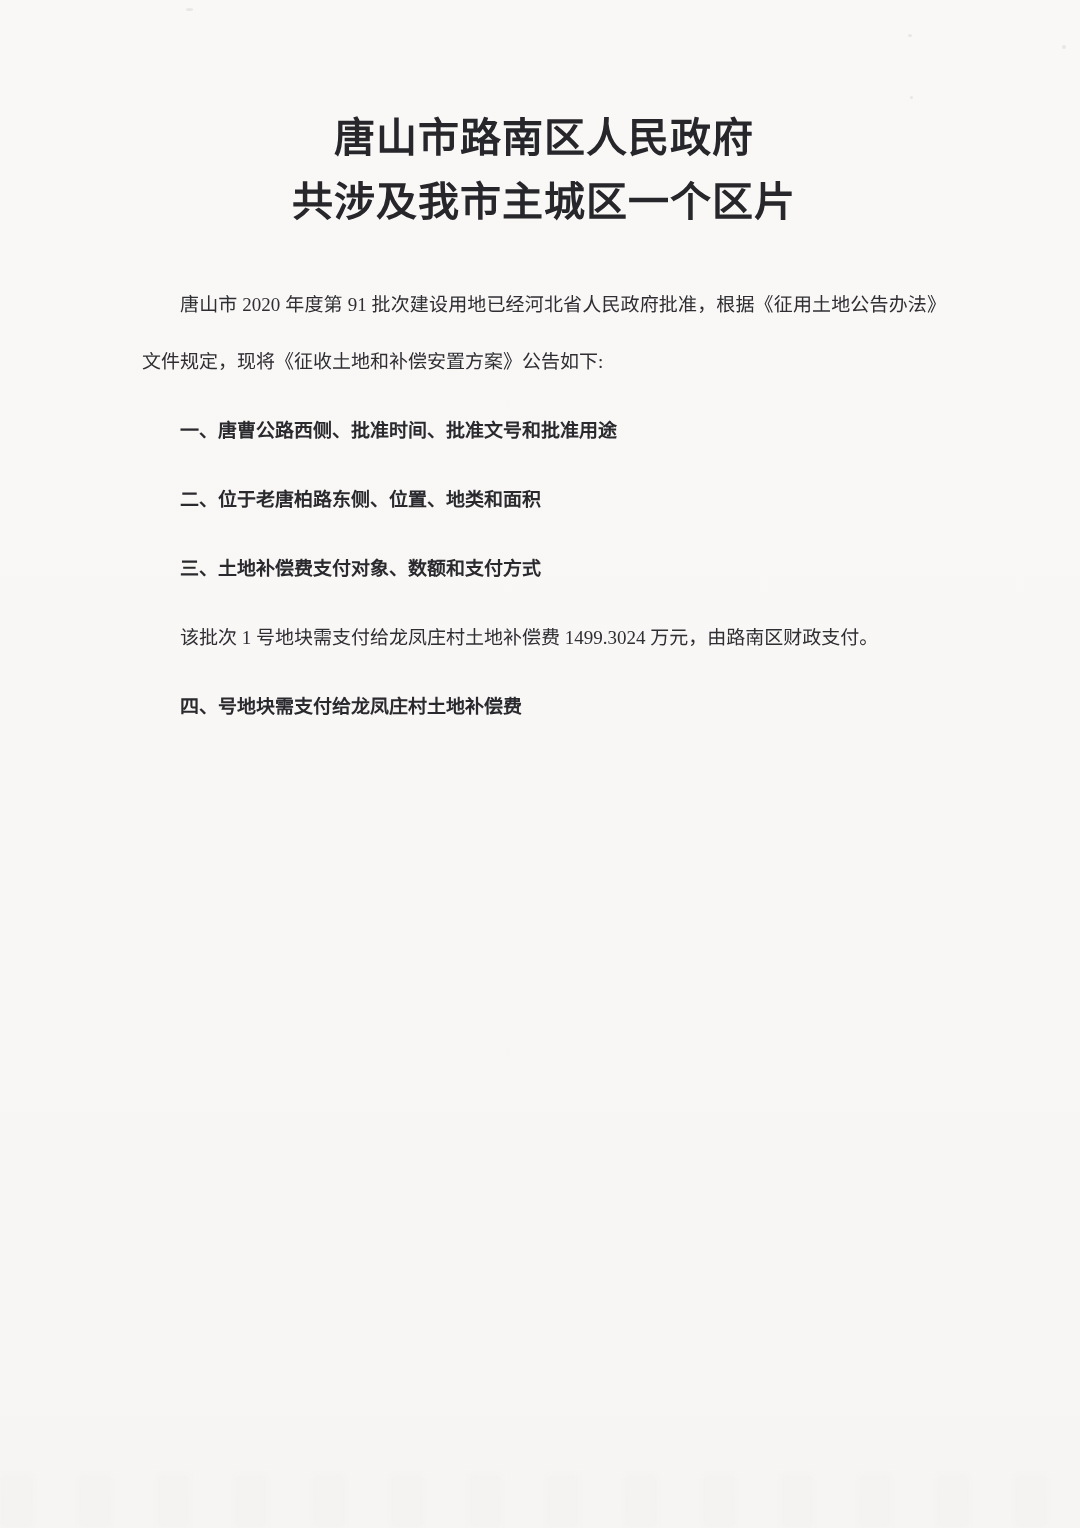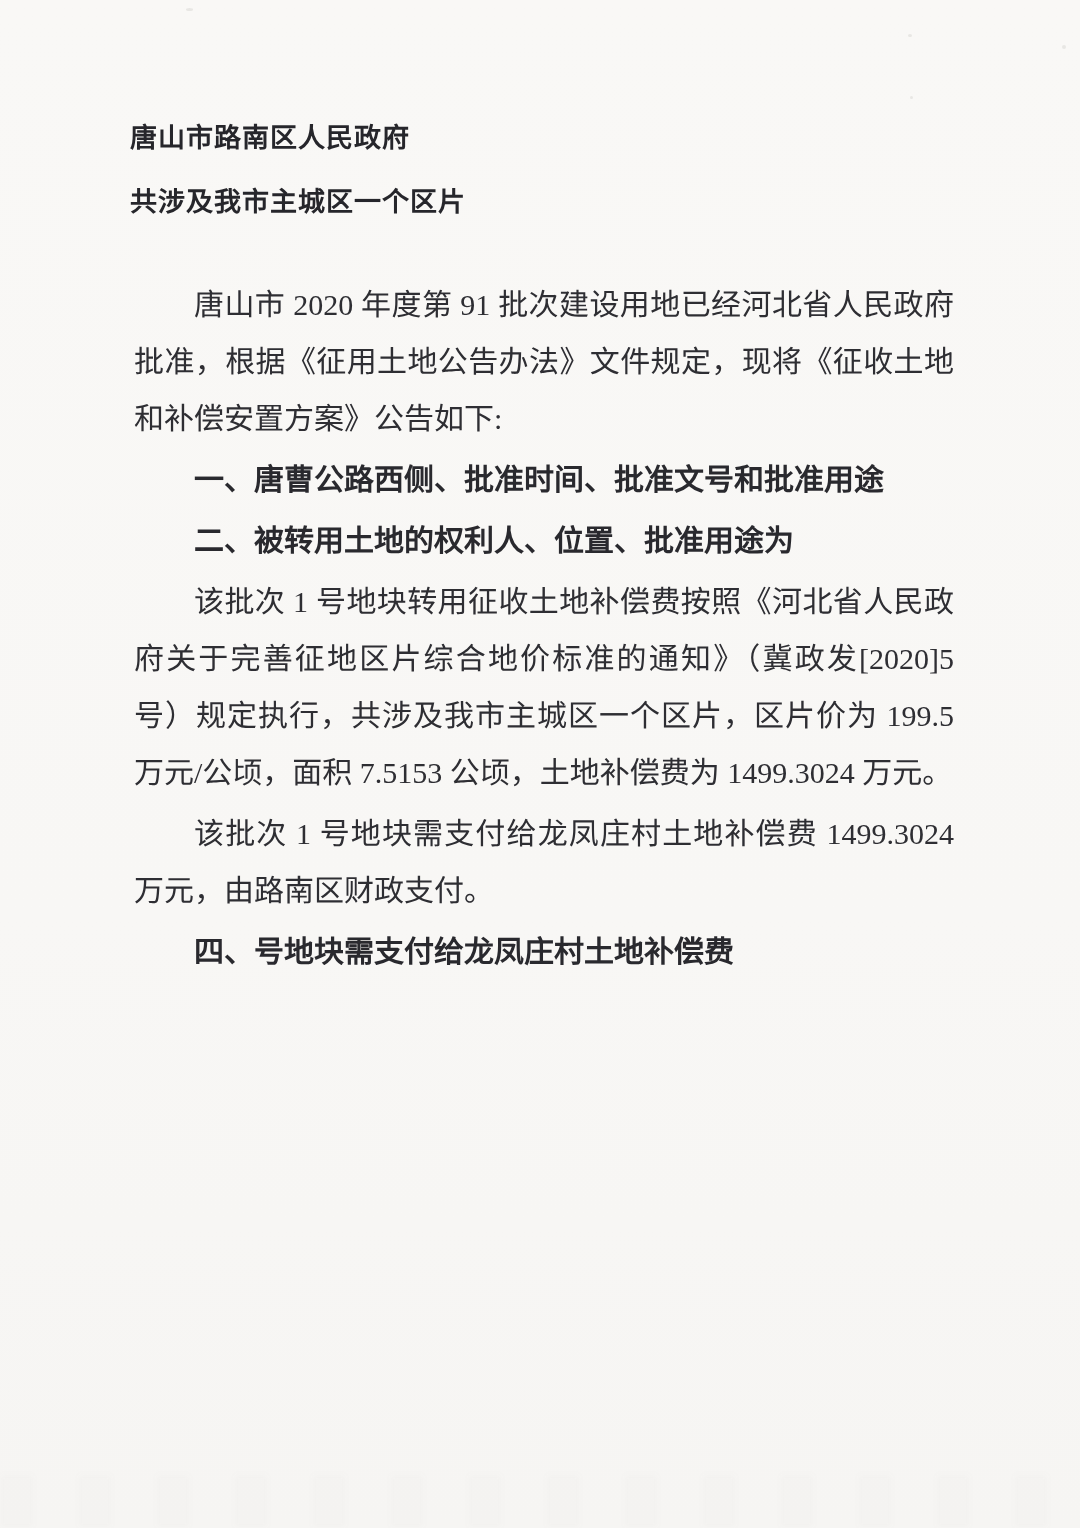--- a/index.html
+++ b/index.html
@@ -15,31 +15,31 @@
     box-sizing: border-box;
     width: 1080px;
     height: 1528px;
     background: linear-gradient(180deg, #f9f8f6 0%, #f8f7f5 60%, #f6f5f3 100%);
     padding: 106px 122px 0 130px;
     font-family: "Liberation Serif", "DejaVu Serif", serif;
     color: #2e2e33;
   }
   .title {
     margin: 0 0 42px 0;
-    text-align: left;
-    font-size: 27px;
+    text-align: center;
+    font-size: 41px;
     font-weight: 700;
     line-height: 64px;
     letter-spacing: 1px;
     color: #26262b;
   }
   .title-line { display: block; }
   .content p {
-    margin: 4px;
-    font-size: 30px;
+    margin: 12px;
+    font-size: 19px;
     line-height: 57px;
     text-align: justify;
     text-justify: inter-ideograph;
     text-indent: 2em;
     word-break: break-all;
   }
   .heading-para {
     font-weight: 700;
     color: #29292e;
   }
@@ -84,20 +84,20 @@
   <span class="speck s4"></span>
 
   <h1 class="title">
     <span class="title-line">唐山市路南区人民政府</span>
     <span class="title-line">共涉及我市主城区一个区片</span>
   </h1>
 
   <div class="content">
     <p class="body-para">唐山市 2020 年度第 91 批次建设用地已经河北省人民政府批准，根据《征用土地公告办法》文件规定，现将《征收土地和补偿安置方案》公告如下:</p>
     <p class="heading-para">一、唐曹公路西侧、批准时间、批准文号和批准用途</p>
-    <p class="heading-para">二、被转用土地的权利人、位置、批准用途为</p>
-    <p class="body-para">该批次 1 号地块转用征收土地补偿费按照《河北省人民政府关于完善征地区片综合地价标准的通知》（冀政发[2020]5 号）规定执行，共涉及我市主城区一个区片，区片价为 199.5 万元/公顷，面积 7.5153 公顷，土地补偿费为 1499.3024 万元。</p>
+    <p class="heading-para">二、位于老唐柏路东侧、位置、地类和面积</p>
+    <p class="heading-para">三、土地补偿费支付对象、数额和支付方式</p>
     <p class="body-para">该批次 1 号地块需支付给龙凤庄村土地补偿费 1499.3024 万元，由路南区财政支付。</p>
     <p class="heading-para">四、号地块需支付给龙凤庄村土地补偿费</p>
   </div>
 
   <div class="ghost-bleed"></div>
 </div>
 
 </body></html>

